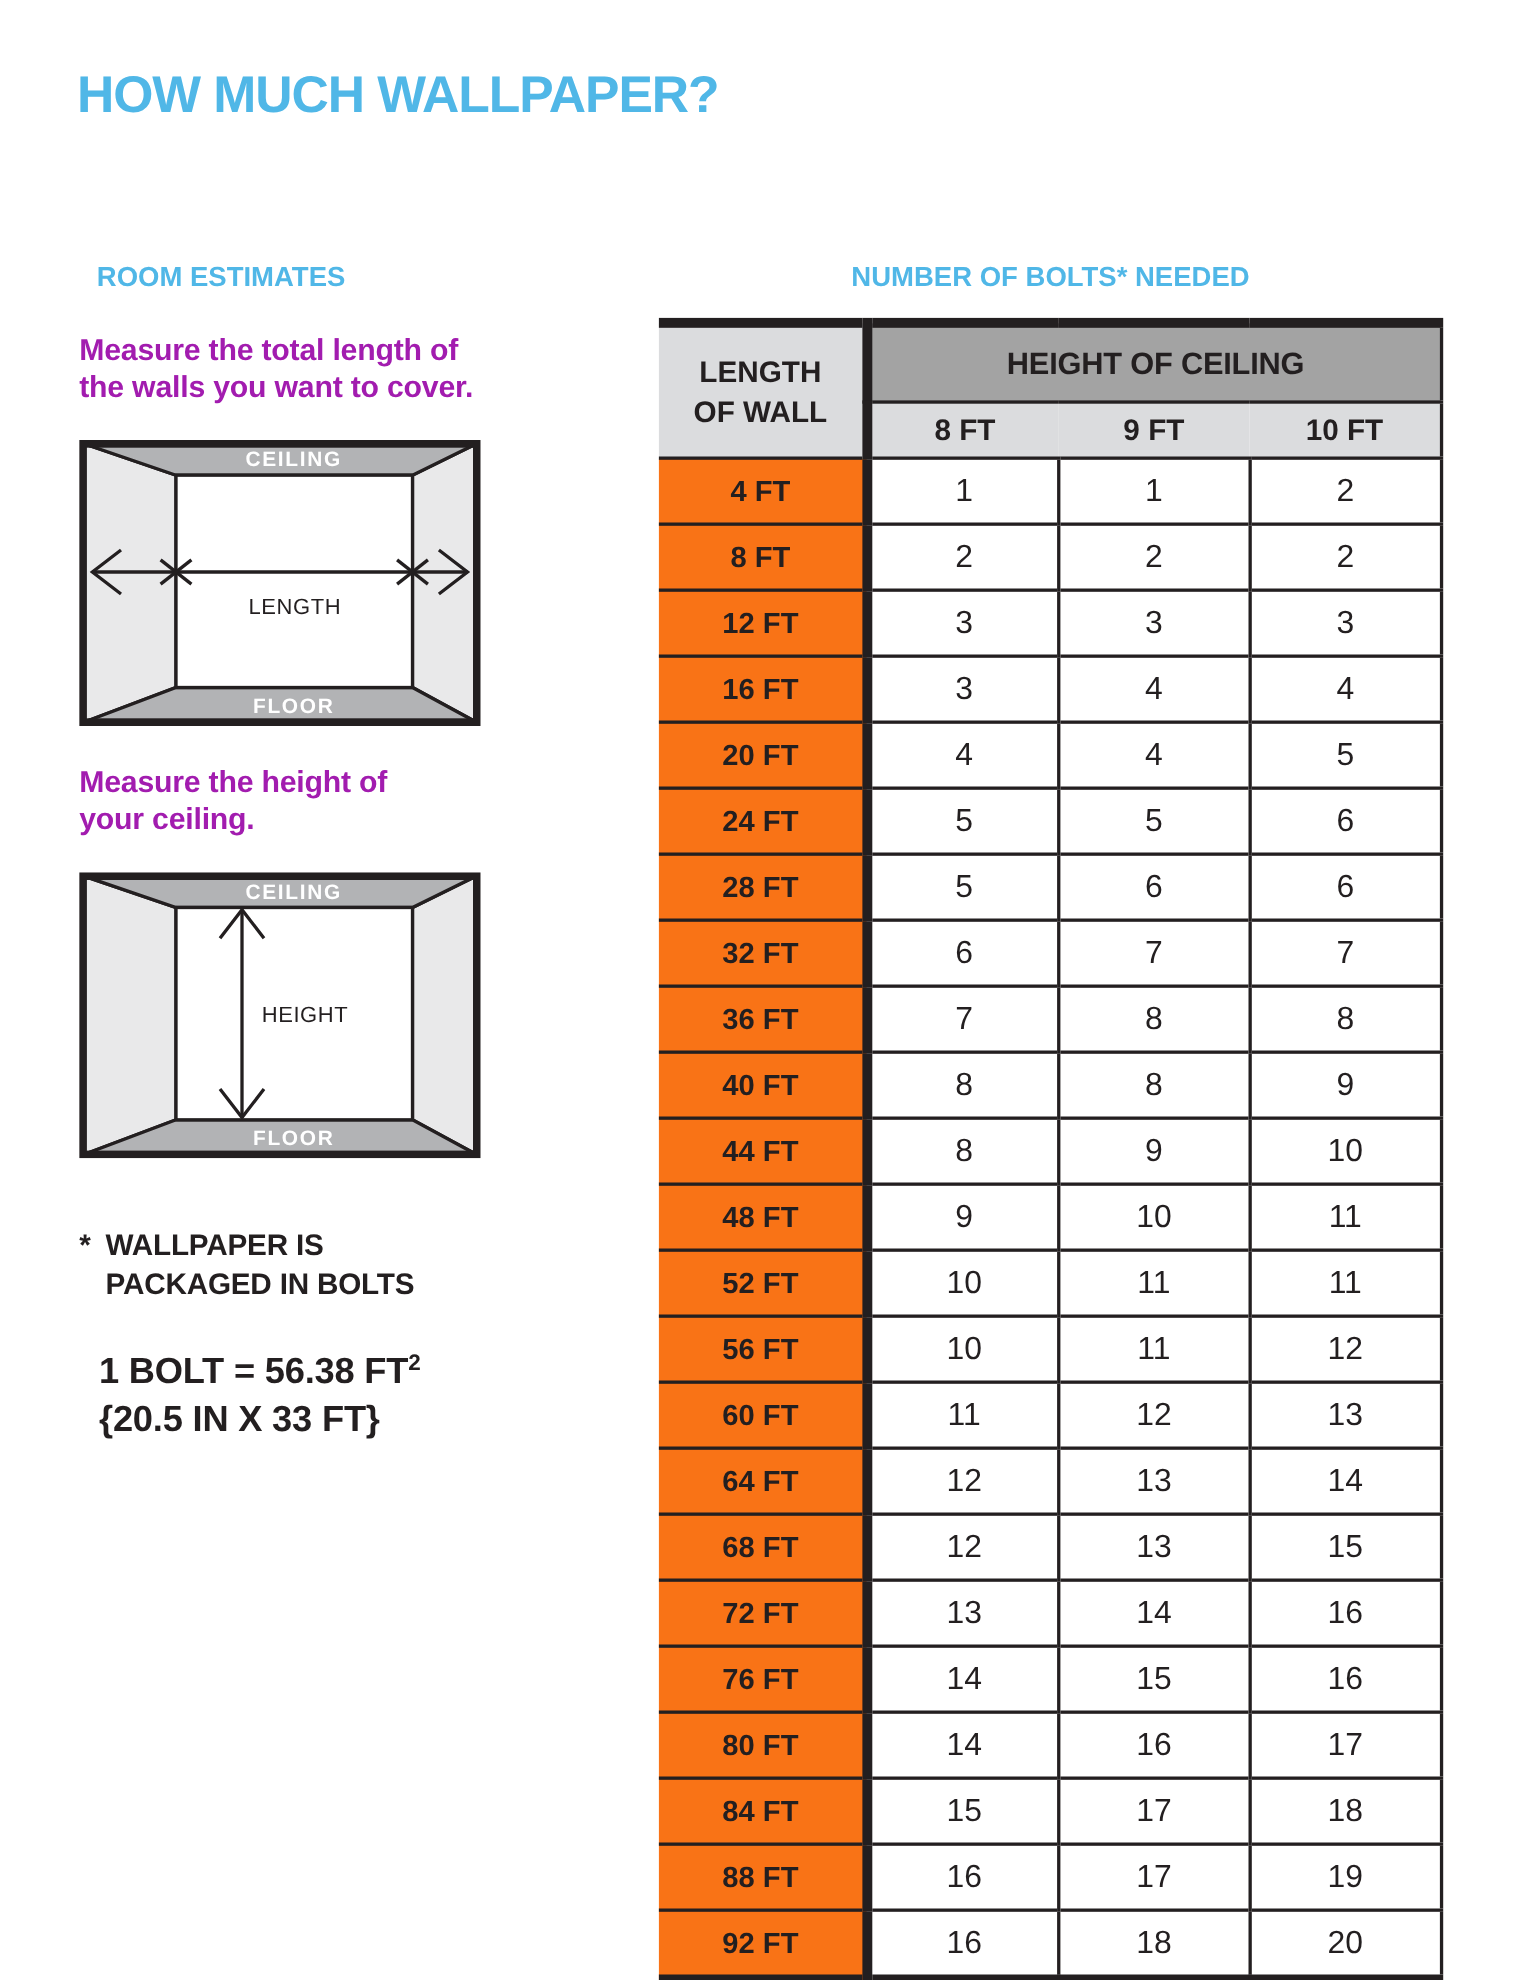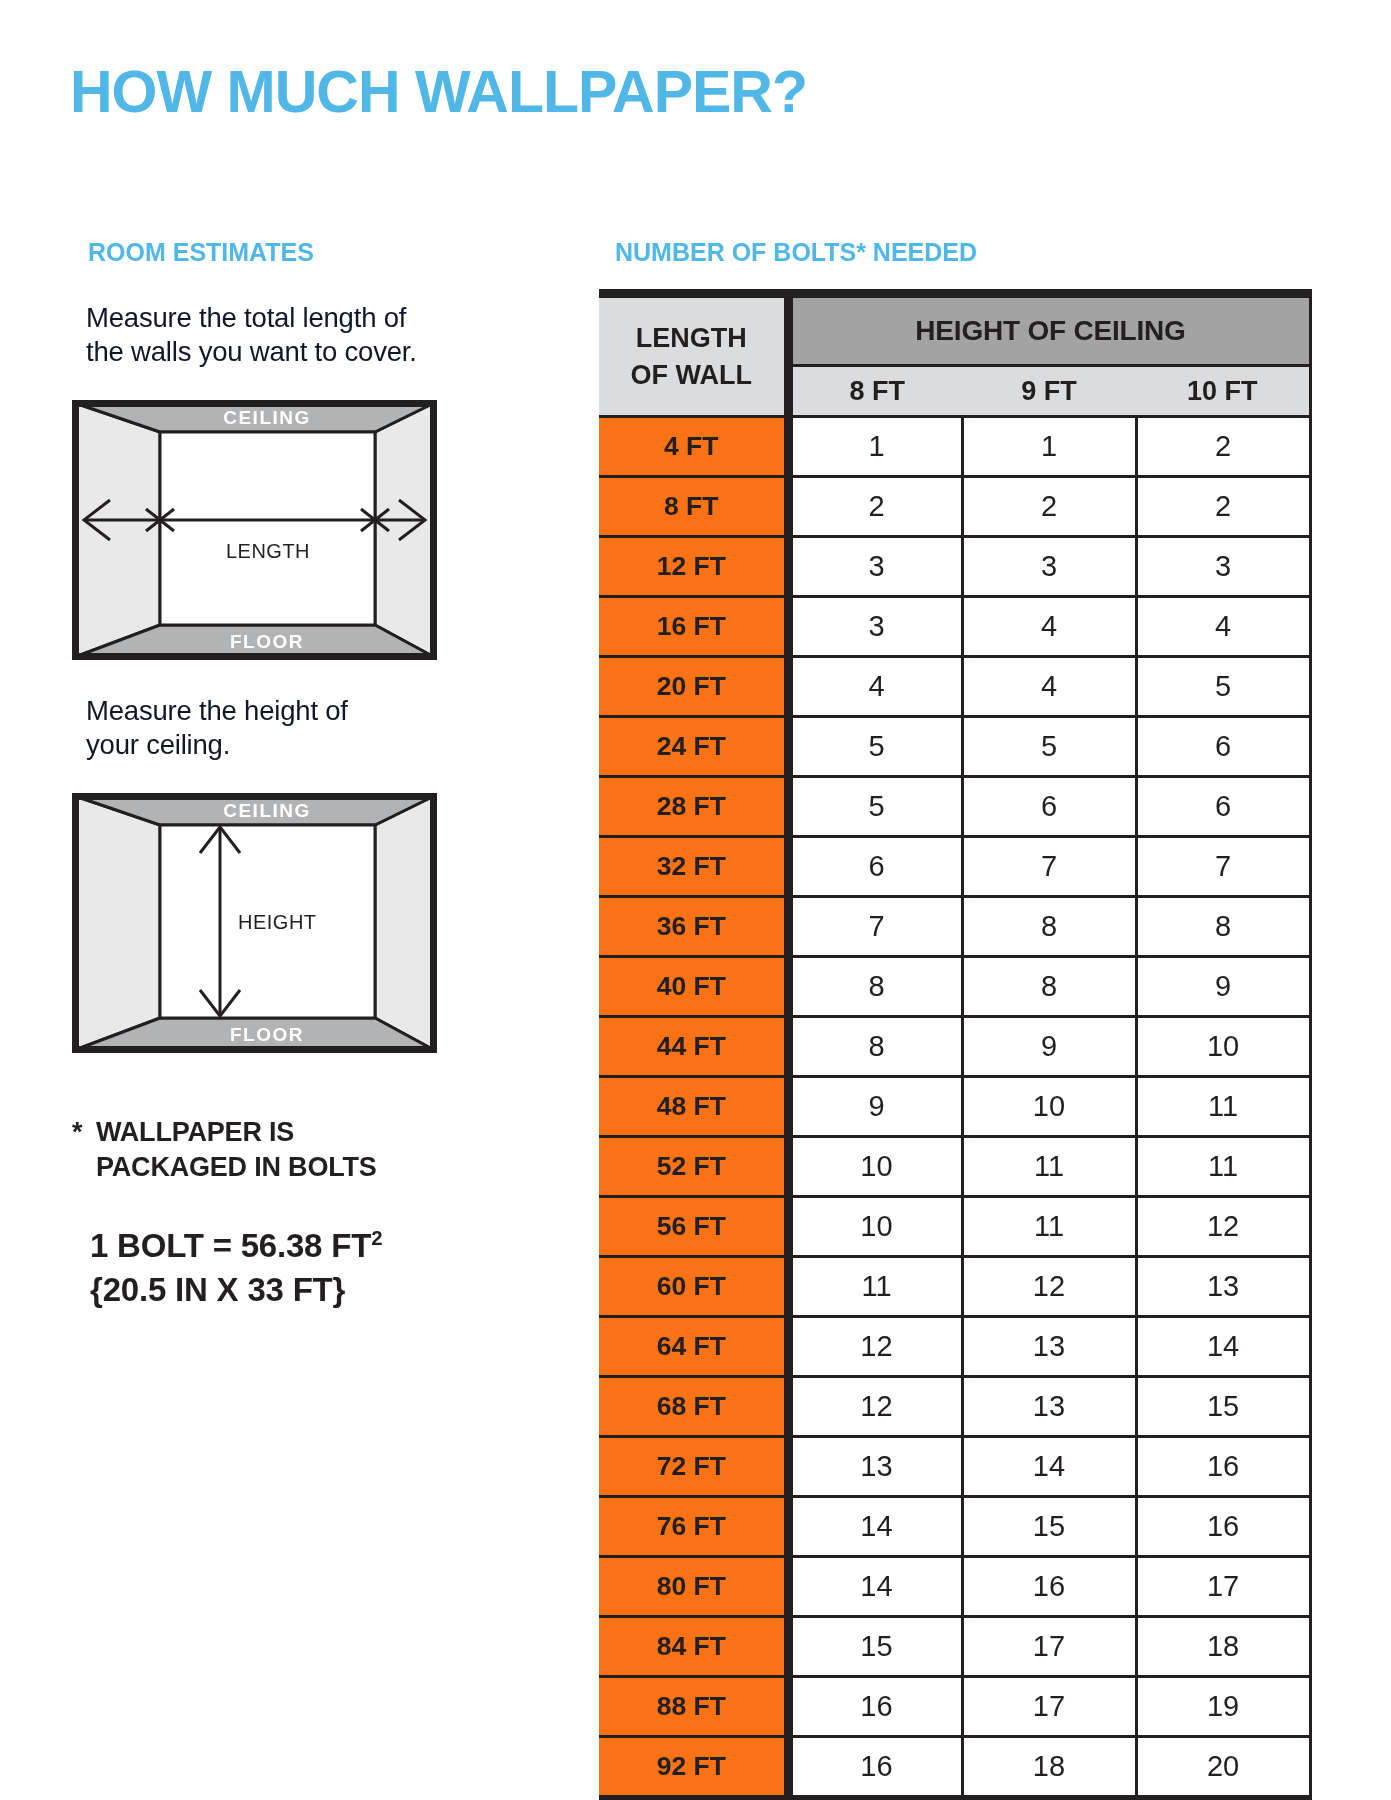--- a/index.html
+++ b/index.html
@@ -6,48 +6,48 @@
   .page{
     position:relative;
     width:1391px;height:1800px;
     background:#ffffff;
     font-family:"Liberation Sans","DejaVu Sans",sans-serif;
     color:#231f20;
     overflow:hidden;
   }
   .title{
     position:absolute;left:70px;top:58px;margin:0;
-    font-size:59px;font-weight:bold;letter-spacing:-1px;
+    font-size:47px;font-weight:bold;letter-spacing:-1px;
     color:#50b7e7;
   }
   .left-col{position:absolute;left:72px;top:222px;width:420px;}
   .section-heading{
     margin:16px;font-size:25px;font-weight:bold;color:#50b7e7;letter-spacing:0;
   }
   .step{
-    margin:14px;margin-top:34px;
+    margin:0;margin-top:34px;
     font-size:27.5px;line-height:1.22;letter-spacing:-0.2px;
-    white-space:pre-line;color:#0f172a;
+    white-space:pre-line;color:#a21caf;font-weight:bold;
   }
   .diagram{display:block;margin-top:32px;}
   .diagram text{font-family:"Liberation Sans","DejaVu Sans",sans-serif;}
   .diag-band-label{fill:#ffffff;font-size:19px;letter-spacing:1.5px;}
   .diag-measure-label{fill:#231f20;font-size:20px;letter-spacing:0.5px;}
   .footnote{
     margin:0;margin-top:62px;display:flex;
     font-size:27px;font-weight:bold;line-height:1.28;letter-spacing:-0.2px;
   }
   .fn-marker{width:24px;flex:none;}
   .bolt-eq{
     margin:18px;margin-top:40px;
     font-size:33px;font-weight:bold;line-height:1.32;letter-spacing:-0.2px;
   }
   .bolt-eq .sup{font-size:0.62em;vertical-align:super;}
   .right-col{position:absolute;left:599px;top:222px;width:712px;}
-  .table-heading{text-align:left;color:#50b7e7;}
+  .table-heading{text-align:center;color:#50b7e7;}
   table.bolt-table{
     width:711px;margin-top:22px;
     border-collapse:collapse;table-layout:fixed;
     border-top:9px solid #231f20;
     border-bottom:9px solid #231f20;
     border-right:3px solid #231f20;
   }
   table.bolt-table th, table.bolt-table td{
     padding:0;text-align:center;vertical-align:middle;color:#231f20;
   }

